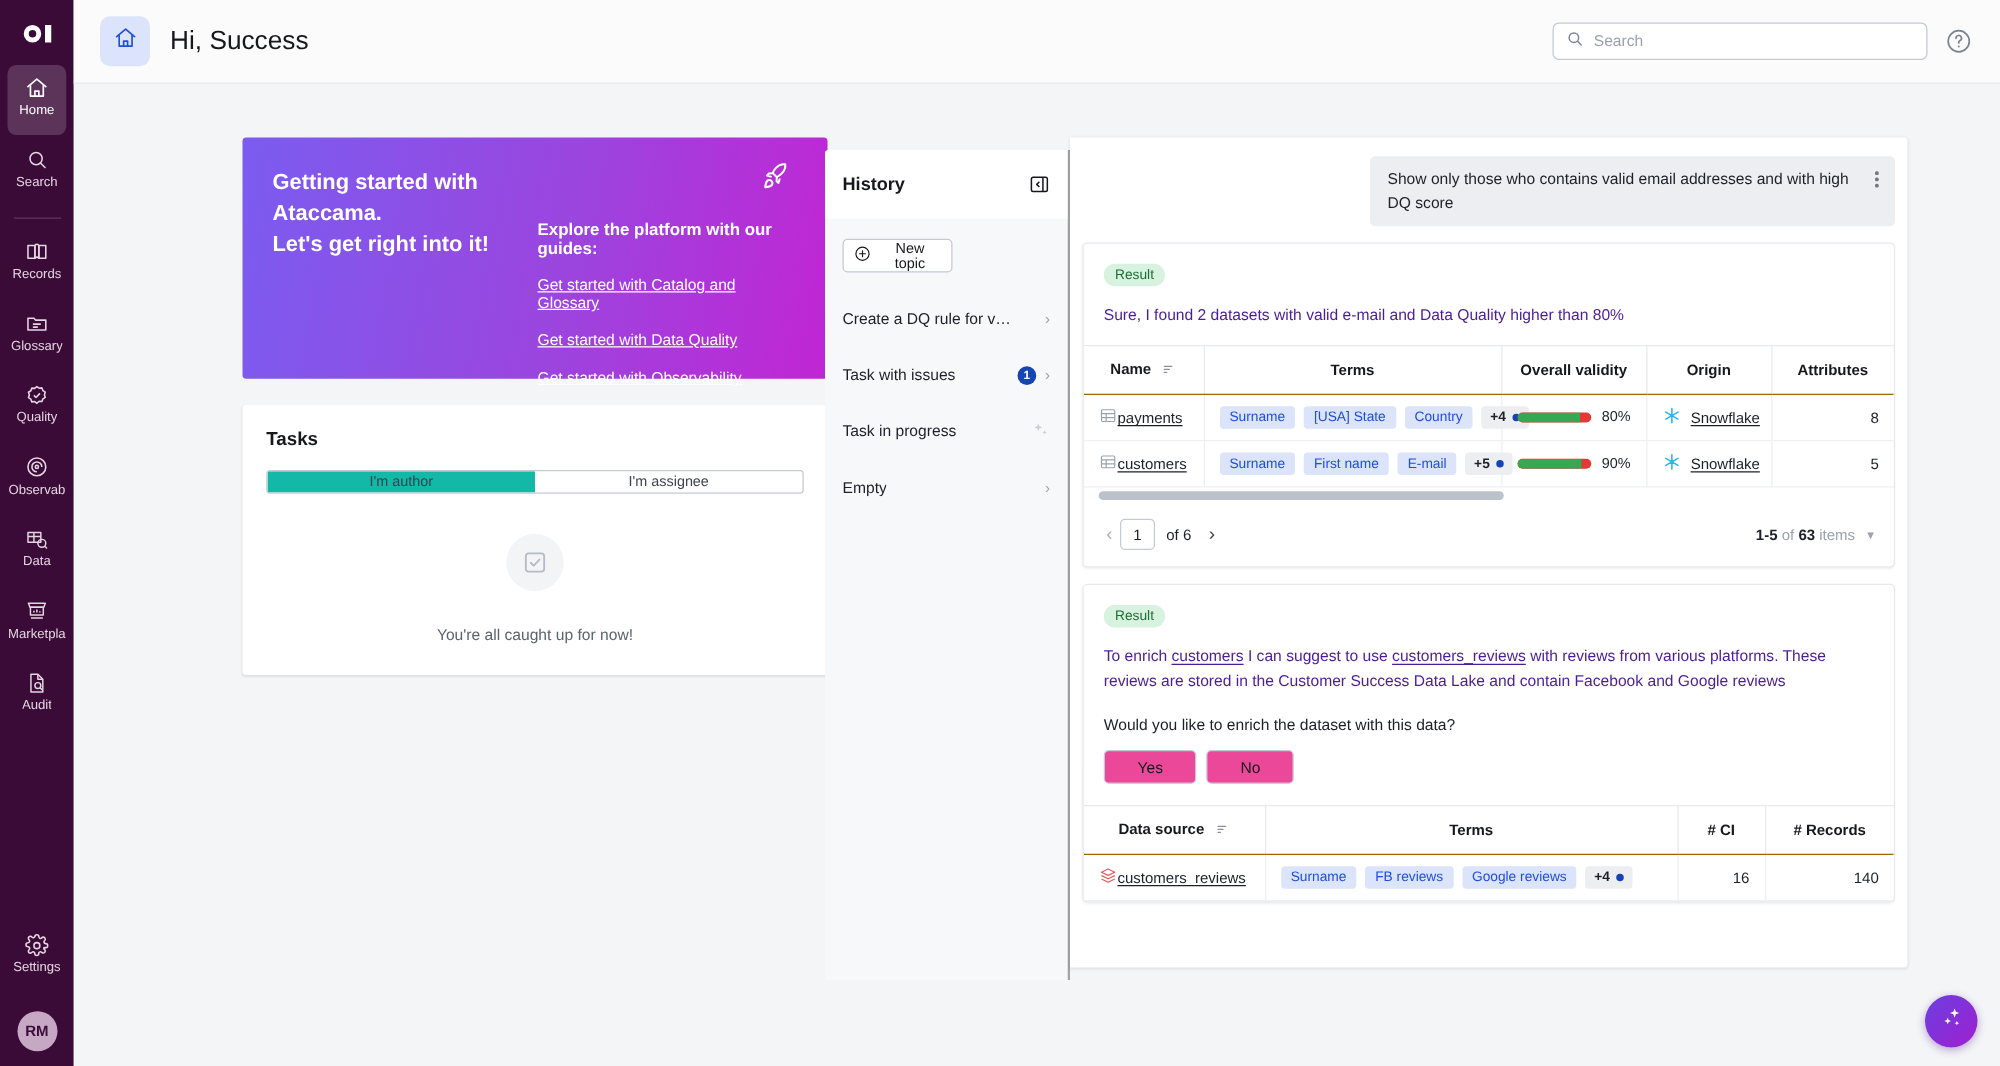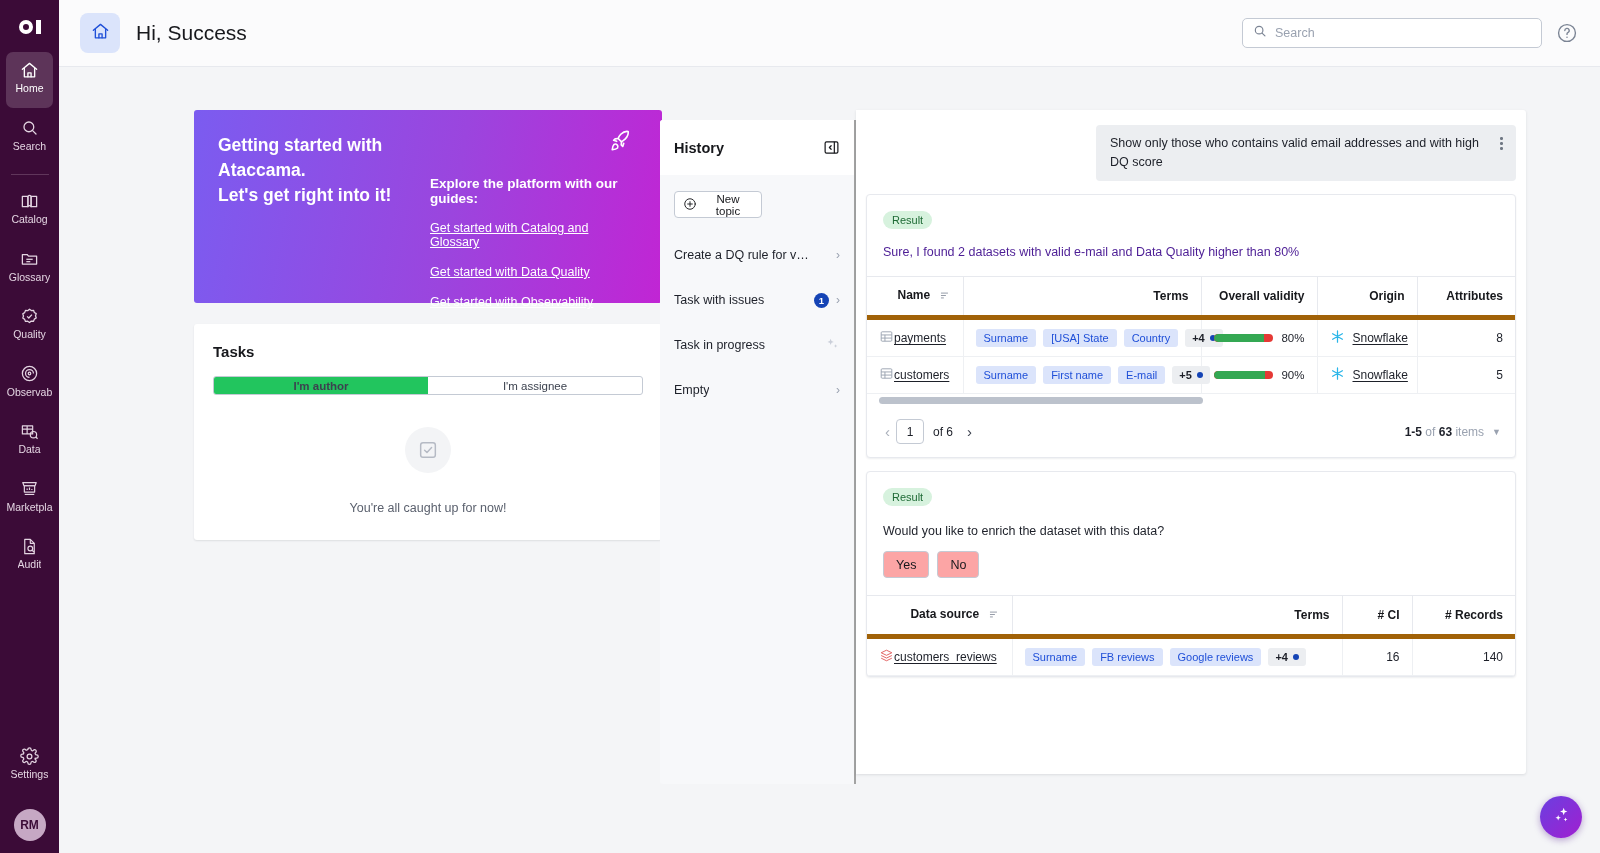--- a/index.html
+++ b/index.html
@@ -85,21 +85,21 @@
     background: #fff; border-radius: 3px; box-shadow: 0 1px 2px rgba(20,25,40,.10);
     padding: 19px 19px 0 19px;
   }
   .tasks-title { font-size: 15px; color: #17181c; font-weight: 700; margin-bottom: 16px; }
   .segmented {
     height: 19px; border: 1px solid #c4cad4; border-radius: 3px;
     display: flex; overflow: hidden; background: #fff;
   }
   .seg { flex: 1; display: flex; align-items: center; justify-content: center;
          font-size: 11.5px; color: #3c424f; cursor: pointer; }
-  .seg.active { background: #22c55e; font-weight: 700; }
+  .seg.active { background: #14b8a6; font-weight: 400; }
   .empty-wrap { display: flex; flex-direction: column; align-items: center; margin-top: 32px; }
   .empty-circle { width: 46px; height: 46px; border-radius: 50%; background: #f3f4f6;
                   display: flex; align-items: center; justify-content: center; }
   .empty-text { font-size: 12.5px; color: #5b616e; margin-top: 28px; }
 
   
   .history {
     position: absolute; left: 601px; top: 53px; width: 196px; height: 664px;
     background: #f7f8fa; border-right: 2px solid #a3a3a3; border-radius: 3px 0 0 3px;
   }
@@ -156,30 +156,30 @@
   .result-pad { padding: 15px 16px 0 16px; }
   .pill-result {
     display: inline-block; background: #d7f2de; color: #1f6b36; font-size: 11px;
     padding: 3px 9px; border-radius: 10px;
   }
   .result-text { font-size: 12.5px; color: #4c1d95; line-height: 1.55; margin-top: 14px; }
   .result-text u { text-decoration: underline; text-underline-offset: 2px; }
   .result-q { font-size: 12.5px; color: #1d2029; margin-top: 18px; }
   .yn-row { display: flex; gap: 8px; margin: 13px 0 17px 0; }
   .yn-btn {
-    min-width: 38px; height: 27px; padding: 0 12px; border: 1px solid #c4cad4;
-    border-radius: 4px; background: #fca5a5; font-size: 12.5px; color: #17181c;
+    min-width: 38px; height: 27px; padding: 0 26px; border: 1px solid #c4cad4;
+    border-radius: 4px; background: #ec4899; font-size: 12.5px; color: #17181c;
     font-family: "Liberation Sans", sans-serif; cursor: pointer;
   }
 
   
   table.dt { width: 100%; border-collapse: collapse; table-layout: fixed; }
   table.dt th {
-    font-size: 12px; font-weight: 700; color: #17181c; text-align: right;
-    padding: 11px 12px; border-top: 1px solid #e7e9ee; border-bottom: 5px solid #a16207;
+    font-size: 12px; font-weight: 700; color: #17181c; text-align: center;
+    padding: 11px 12px; border-top: 1px solid #e7e9ee; border-bottom: 1px solid #a16207;
     border-right: 1px solid #e7e9ee; white-space: nowrap;
   }
   table.dt td {
     font-size: 12px; color: #1d2029; padding: 9px 12px;
     border-bottom: 1px solid #eef0f3; border-right: 1px solid #eef0f3;
     vertical-align: middle;
   }
   table.dt th:last-child, table.dt td:last-child { border-right: none; }
   .num { text-align: right; }
   .name-cell { display: flex; align-items: center; gap: 0; }
@@ -264,21 +264,21 @@
     <div class="nav-sep"></div>
 
     <div class="nav-item">
       <span class="ico">
         <svg width="19" height="19" viewBox="0 0 24 24" fill="none" stroke="#e4d5e2" stroke-width="1.6" stroke-linejoin="round">
             <path d="M3 5.5h7v13H3z"></path>
             <path d="M14 5.5h7v13h-7z"></path>
             <path d="M10 5.5c0 0 1-1.2 2-1.2s2 1.2 2 1.2v13c0 0-1-1.2-2-1.2s-2 1.2-2 1.2z"></path>
           </svg>
       </span>
-      <span class="lbl">Catalog</span>
+      <span class="lbl">Records</span>
     </div>
 
     <div class="nav-item">
       <span class="ico">
         <svg width="19" height="19" viewBox="0 0 24 24" fill="none" stroke="#e4d5e2" stroke-width="1.6" stroke-linejoin="round">
             <path d="M3 7h6l1.8 2H21v10H3z"></path>
             <path d="M8 13h8"></path>
             <path d="M8 16h5"></path>
           </svg>
       </span>
@@ -641,20 +641,23 @@
                   <span class="caret-dn">▼</span>
                 </span>
               </div>
             </div>
           </div>
 
 
           <div class="result-card">
             <div class="result-pad">
               <span class="pill-result">Result</span>
+              <div class="result-text">
+                <span>To enrich </span><u>customers</u><span> I can suggest to use </span><u>customers_reviews</u><span> with reviews from various platforms. These reviews are stored in the Customer Success Data Lake and contain Facebook and Google reviews</span>
+              </div>
               <div class="result-q">Would you like to enrich the dataset with this data?</div>
               <div class="yn-row">
                 <button class="yn-btn">Yes</button>
                 <button class="yn-btn">No</button>
               </div>
             </div>
 
             <table class="dt">
               <colgroup>
                   <col style="width:145px">

